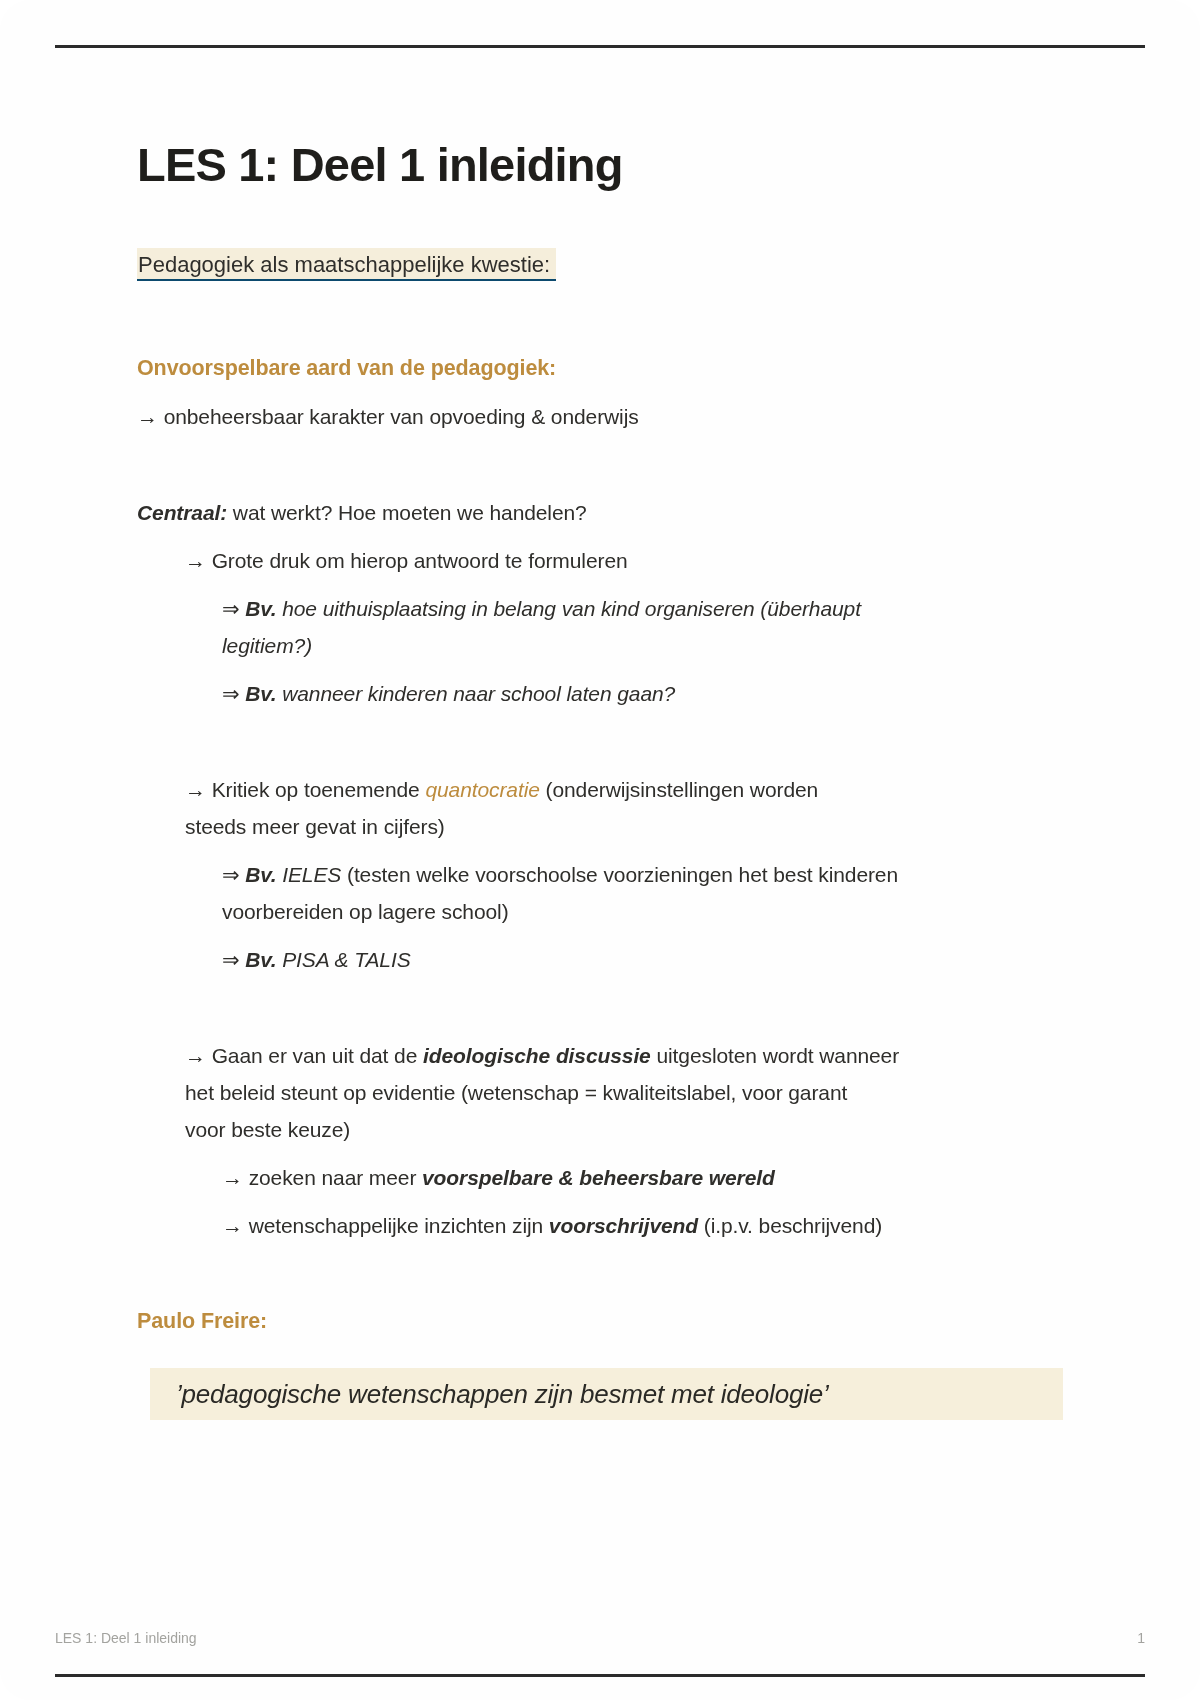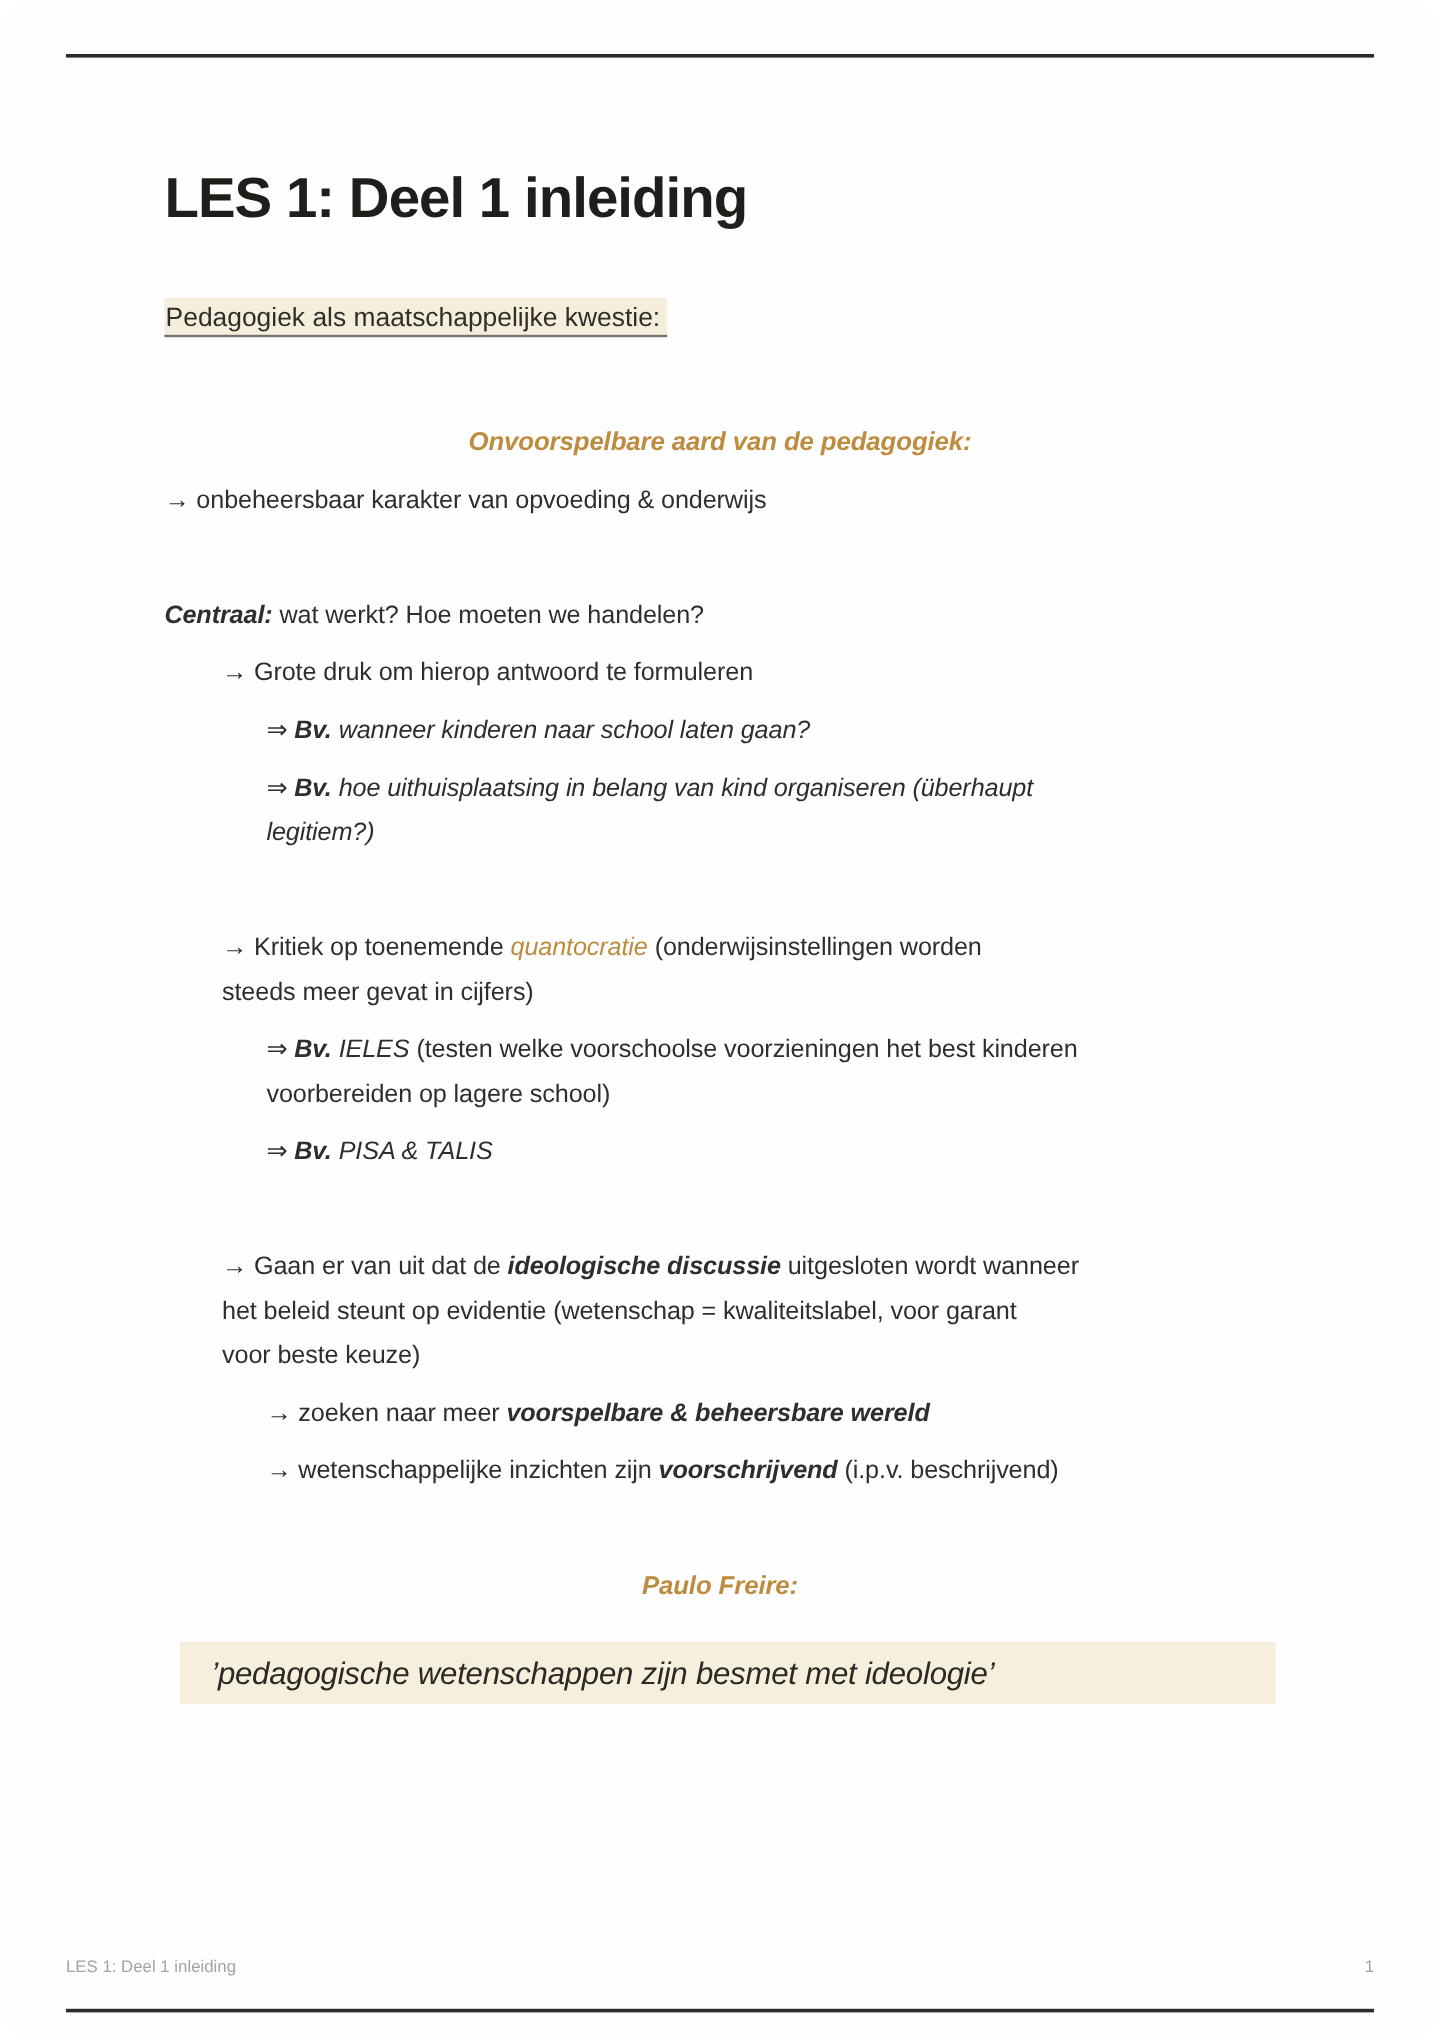--- a/index.html
+++ b/index.html
@@ -23,29 +23,29 @@
   .rule-top{top:45px;}
   .rule-bottom{top:1674px;}
   .content{position:absolute;left:137px;top:138px;width:926px;}
   h1.title{
     font-size:47px;font-weight:bold;letter-spacing:-0.8px;
     line-height:54px;margin:0 0 58px 0;color:#1f1e1b;
   }
   .h-underline{margin:0 0 22px 0;font-size:22px;line-height:30px;font-weight:400;}
   .h-underline .hl{
     background:var(--highlight);
-    border-bottom:2px solid #737373;
+    border-bottom:2px solid #0c4a6e;
     padding:4px 6px 2px 1px;
   }
   .para{font-size:21px;line-height:37px;margin-top:11px;letter-spacing:-0.1px;}
   .indent1{padding-left:48px;}
   .indent2{padding-left:85px;}
   .h-orange{
-    color:var(--accent);font-weight:bold;font-style:italic;
-    font-size:21.5px;line-height:37px;margin-top:11px;letter-spacing:-0.1px;text-align:center;
+    color:var(--accent);font-weight:bold;
+    font-size:21.5px;line-height:37px;margin-top:11px;letter-spacing:-0.1px;
   }
   .spacer{height:37px;margin-top:11px;}
   .b{font-weight:bold;}
   .i{font-style:italic;}
   .orange{color:var(--accent);}
   .quote{display:flex;margin-top:28px;align-items:center;}
   .quote-bar{width:4px;background:var(--quote-bar);flex:none;}
   .quote-body{
     margin-left:9px;flex:1;background:var(--quote-bg);
     padding:9px 20px 9px 26px;
@@ -67,22 +67,22 @@
   <div class="content">
     <h1 class="title">LES 1: Deel 1 inleiding</h1>
     <div id="blocks">
         <div class="h-underline"><span class="hl"><span>Pedagogiek als maatschappelijke kwestie:</span></span></div>
         <div class="spacer"></div>
         <div class="h-orange"><span>Onvoorspelbare aard van de pedagogiek:</span></div>
         <div class="para"><span>→ onbeheersbaar karakter van opvoeding &amp; onderwijs</span></div>
         <div class="spacer"></div>
         <div class="para"><span class="b i">Centraal:</span><span> wat werkt? Hoe moeten we handelen?</span></div>
         <div class="para indent1"><span>→ Grote druk om hierop antwoord te formuleren</span></div>
+        <div class="para indent2"><span>⇒ </span><span class="b i">Bv.</span><span class="i"> hoe uithuisplaatsing in belang van kind organiseren (überhaupt</span><br><span class="i">legitiem?)</span></div>
         <div class="para indent2"><span>⇒ </span><span class="b i">Bv.</span><span class="i"> wanneer kinderen naar school laten gaan?</span></div>
-        <div class="para indent2"><span>⇒ </span><span class="b i">Bv.</span><span class="i"> hoe uithuisplaatsing in belang van kind organiseren (überhaupt</span><br><span class="i">legitiem?)</span></div>
         <div class="spacer"></div>
         <div class="para indent1"><span>→ Kritiek op toenemende </span><span class="i orange">quantocratie</span><span> (onderwijsinstellingen worden</span><br><span>steeds meer gevat in cijfers)</span></div>
         <div class="para indent2"><span>⇒ </span><span class="b i">Bv.</span><span class="i"> IELES</span><span> (testen welke voorschoolse voorzieningen het best kinderen</span><br><span>voorbereiden op lagere school)</span></div>
         <div class="para indent2"><span>⇒ </span><span class="b i">Bv.</span><span class="i"> PISA &amp; TALIS</span></div>
         <div class="spacer"></div>
         <div class="para indent1"><span>→ Gaan er van uit dat de </span><span class="b i">ideologische discussie</span><span> uitgesloten wordt wanneer</span><br><span>het beleid steunt op evidentie (wetenschap = kwaliteitslabel, voor garant</span><br><span>voor beste keuze)</span></div>
         <div class="para indent2"><span>→ zoeken naar meer </span><span class="b i">voorspelbare &amp; beheersbare wereld</span></div>
         <div class="para indent2"><span>→ wetenschappelijke inzichten zijn </span><span class="b i">voorschrijvend</span><span> (i.p.v. beschrijvend)</span></div>
         <div class="spacer"></div>
         <div class="h-orange"><span>Paulo Freire:</span></div>

